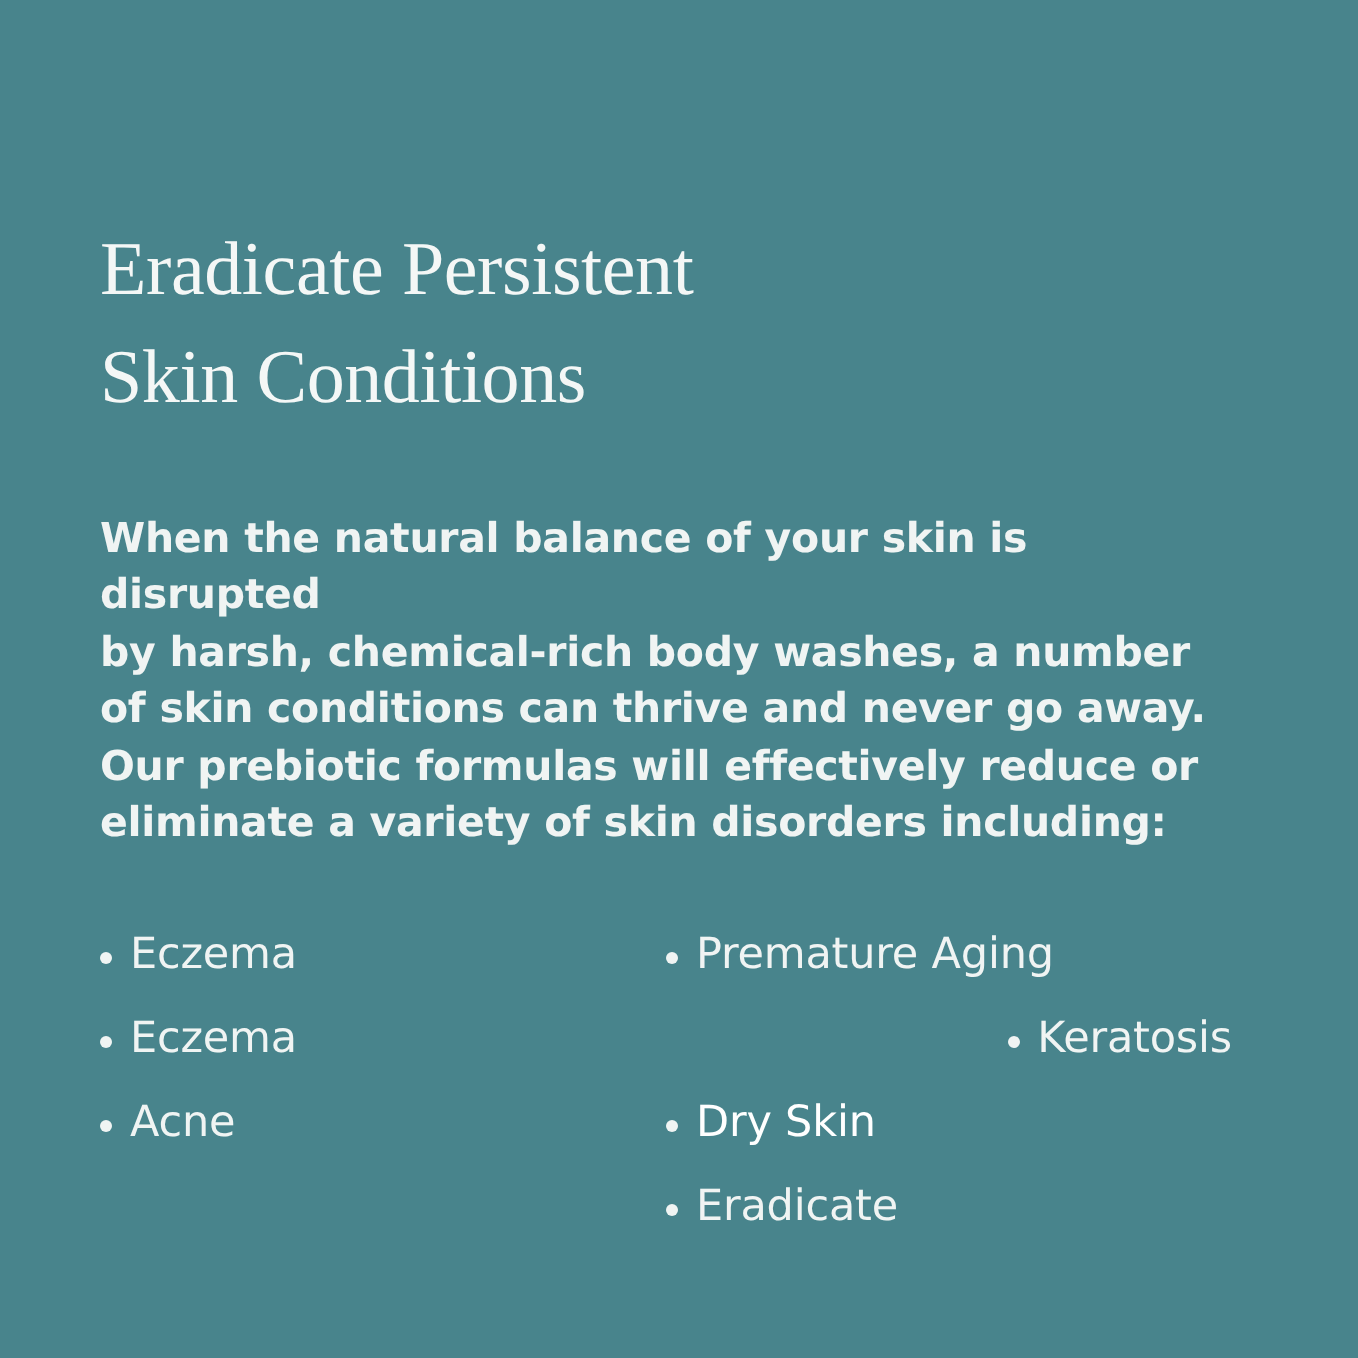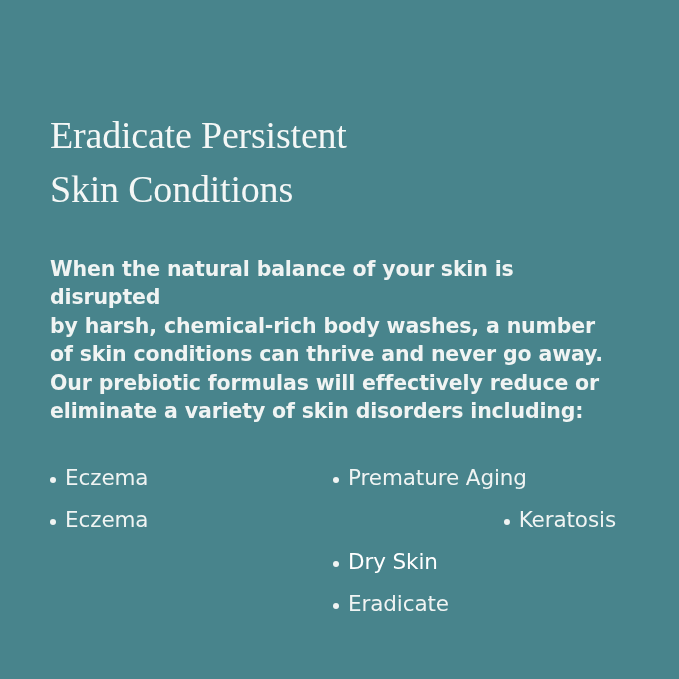--- a/index.html
+++ b/index.html
@@ -105,20 +105,24 @@
 
       <ul class="bullet-col left">
         <li class="bullet-item" style="color: rgb(240, 244, 243);">
           <span class="bullet-dot"></span>
           <span class="bullet-label">Eczema</span>
         </li>
         <li class="bullet-item" style="color: rgb(240, 244, 243);">
           <span class="bullet-dot"></span>
           <span class="bullet-label">Eczema</span>
         </li>
+        <li class="bullet-item" style="color: rgb(240, 244, 243);">
+          <span class="bullet-dot"></span>
+          <span class="bullet-label">Acne</span>
+        </li>
       </ul>
 
       <ul class="bullet-col right">
         <li class="bullet-item" style="color: rgb(240, 244, 243);">
           <span class="bullet-dot"></span>
           <span class="bullet-label">Premature Aging</span>
         </li>
         <li class="bullet-item" style="color: rgb(240, 244, 243); justify-content: flex-end;">
           <span class="bullet-dot"></span>
           <span class="bullet-label">Keratosis</span>

